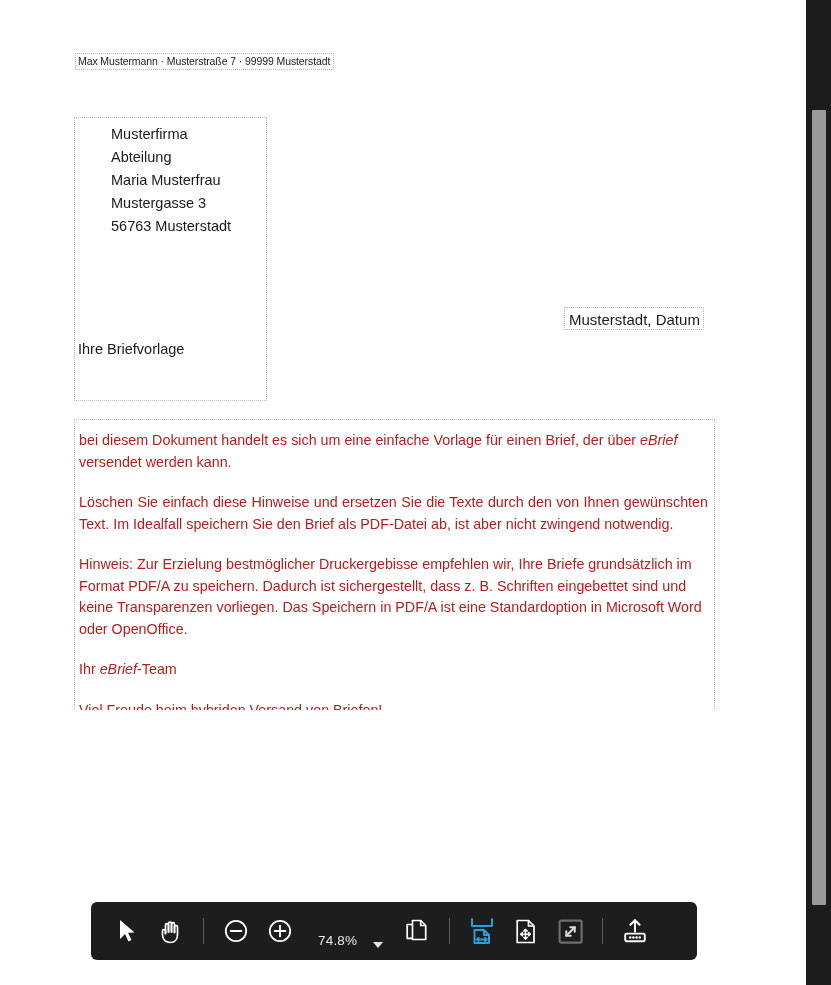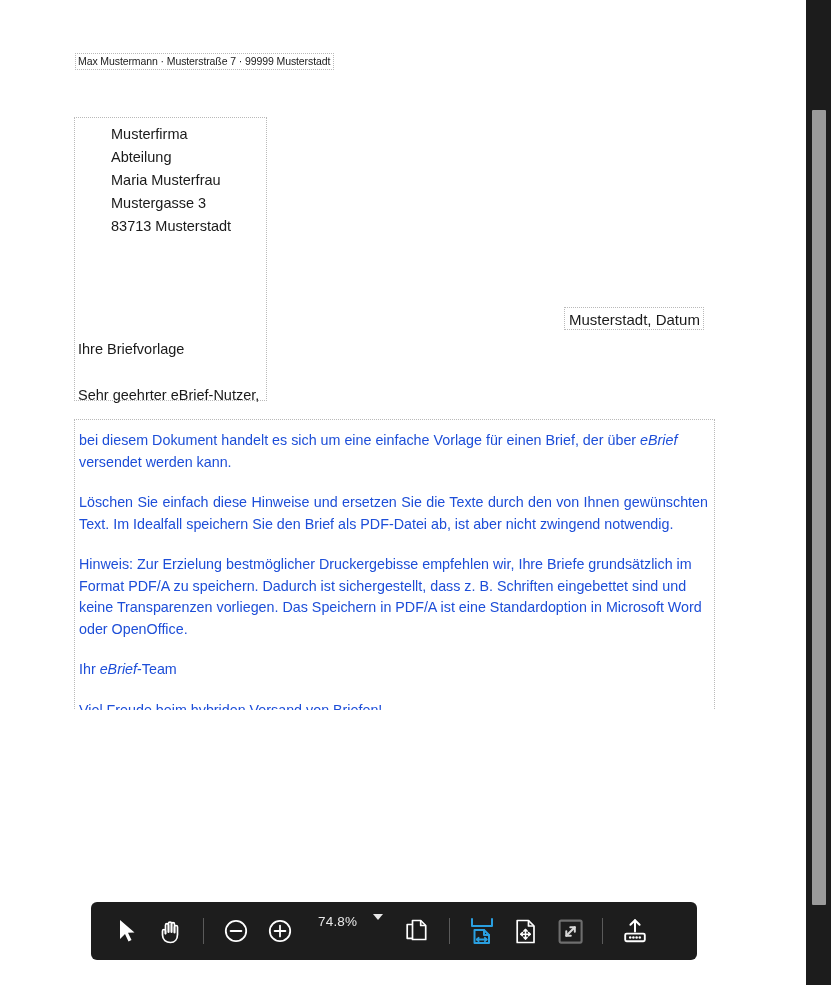--- a/index.html
+++ b/index.html
@@ -89,21 +89,21 @@
   }
 
   
   #body-block {
     left: 74px;
     top: 419px;
     width: 641px;
     height: 328px;
     padding: 10px 6px 0 4px;
     font-size: 14.3px;
-    color: #1d4ed8;
+    color: #b91c1c;
   }
   #body-block p {
     margin: 0 0 19px 0;
     line-height: 21.5px;
   }
   #body-block p.justify { text-align: justify; }
   #body-block p.spaced-before { margin-top: 6px; }
   .em { font-style: italic; }
   .bold { font-weight: normal; }
 
@@ -151,21 +151,21 @@
   .tb-sep {
     width: 1px;
     height: 26px;
     background: #5a5a5a;
     margin: 0 10px;
     flex: none;
   }
   .tb-gap { width: 6px; flex: none; }
   .zoom-level {
     display: flex;
-    align-items: flex-start;
+    align-items: flex-end;
     height: 34px;
     padding: 0 6px 0 10px;
     margin-left: 6px;
     color: #e8e8e8;
     font-size: 13.5px;
     flex: none;
   }
   .zoom-value { letter-spacing: 0.2px; }
   .caret {
     width: 0; height: 0;
@@ -181,24 +181,23 @@
 
 <div id="page-surface">
 
   <div class="field" id="sender-line">Max Mustermann · Musterstraße 7 · 99999 Musterstadt</div>
 
   <div class="field" id="address-block">
     <div class="addr-line">Musterfirma</div>
     <div class="addr-line">Abteilung</div>
     <div class="addr-line">Maria Musterfrau</div>
     <div class="addr-line">Mustergasse 3</div>
-    <div class="addr-line">83713 Musterstadt</div>
+    <div class="addr-line">56763 Musterstadt</div>
 
     <div id="subject-line">Ihre Briefvorlage</div>
-    <div id="salutation-line">Sehr geehrter eBrief-Nutzer,</div>
   </div>
 
   <div class="field" id="date-field">Musterstadt, Datum</div>
 
   <div class="field" id="body-block">
     <p><span>bei diesem Dokument handelt es sich um eine einfache Vorlage für einen Brief, der über </span><span class="em">eBrief</span><span> versendet werden kann.</span></p>
 
     <p class="justify spaced-before">Löschen Sie einfach diese Hinweise und ersetzen Sie die Texte durch den von Ihnen gewünschten Text. Im Idealfall speichern Sie den Brief als PDF-Datei ab, ist aber nicht zwingend notwendig.</p>
 
     <p><span class="bold">Hinweis:</span><span> Zur Erzielung bestmöglicher Druckergebisse empfehlen wir, Ihre Briefe grundsätzlich im Format PDF/A zu speichern. Dadurch ist sichergestellt, dass z. B. Schriften eingebettet sind und keine Transparenzen vorliegen. Das Speichern in PDF/A ist eine Standardoption in Microsoft Word oder OpenOffice.</span></p>

